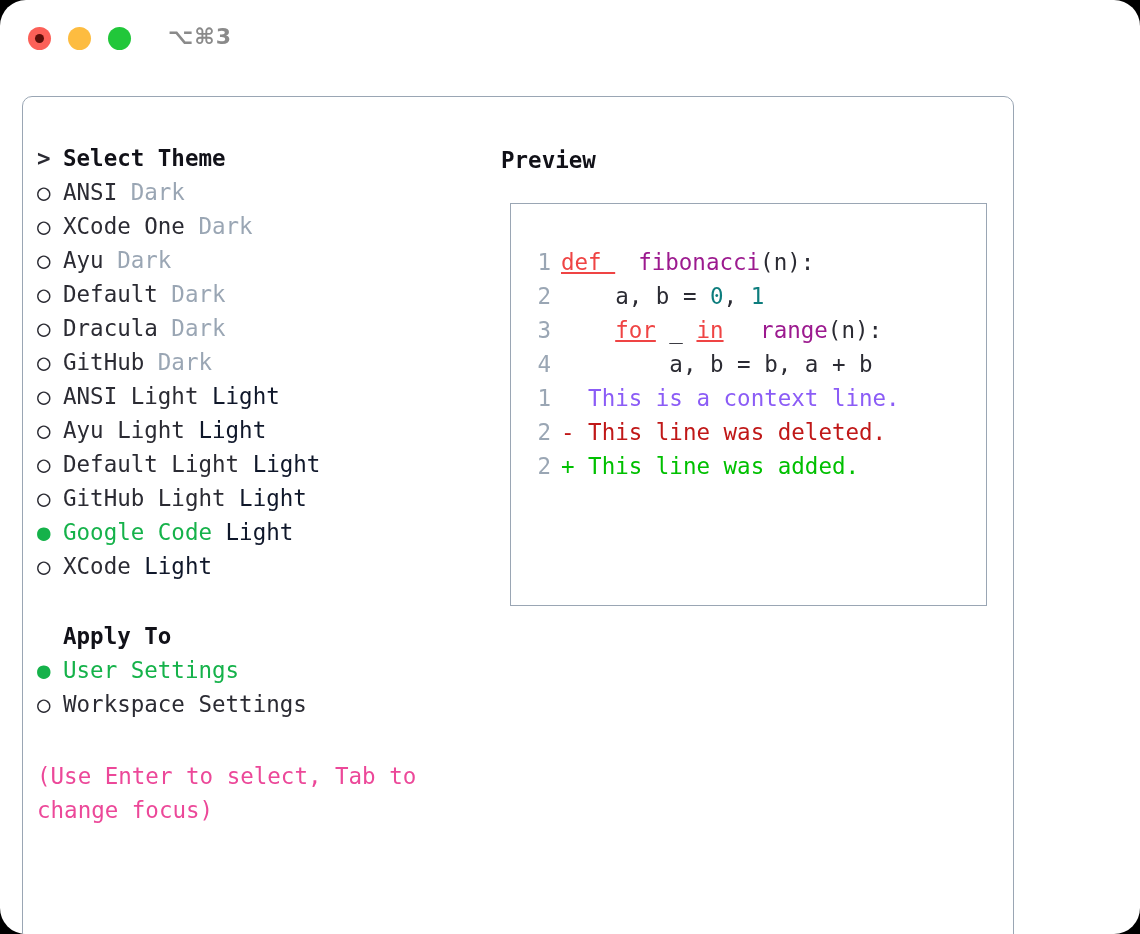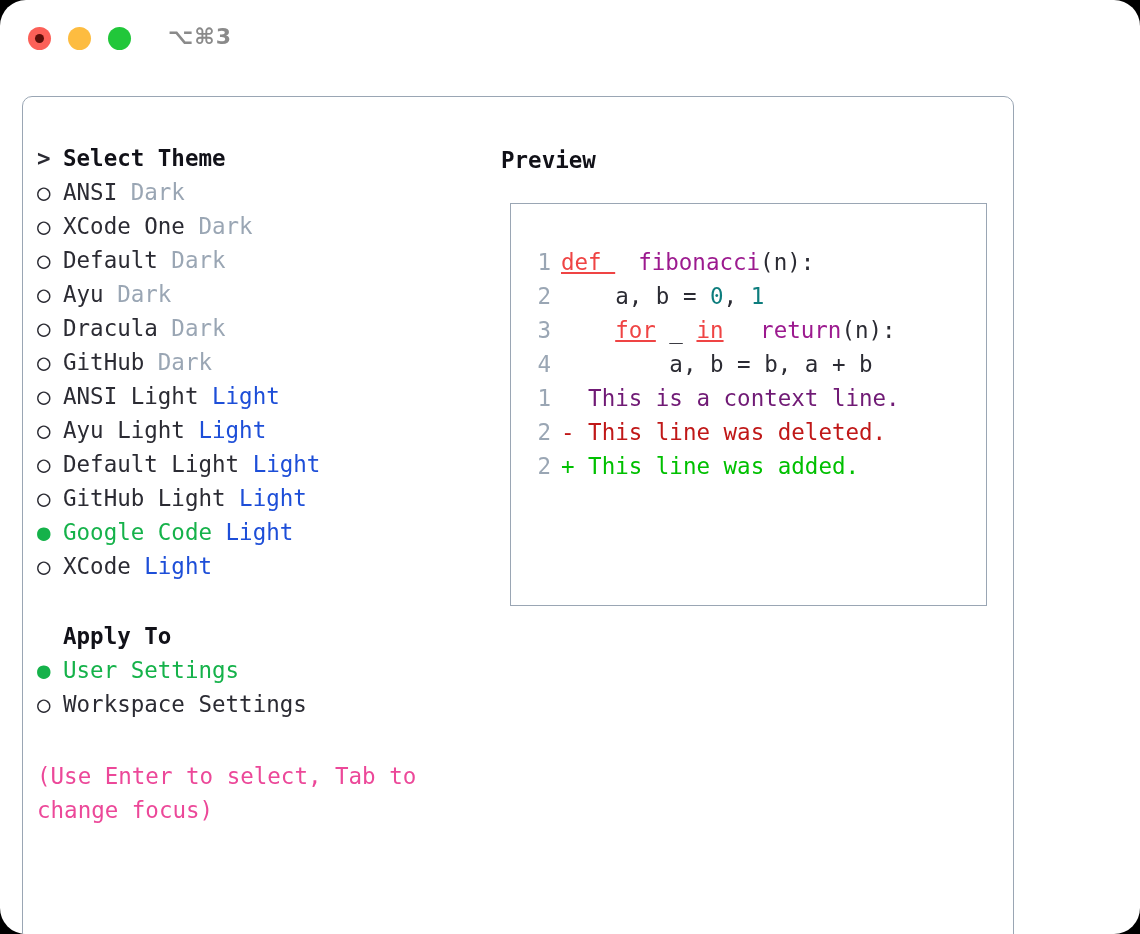--- a/index.html
+++ b/index.html
@@ -89,21 +89,21 @@
     text-align: left;
     color: #2b2b33;
   }
   .marker.sel { color: #15b24a; }
   .hdr {
     font-weight: 700;
     color: #111118;
   }
   .row.selected .label { color: #15b24a; }
   .tagd { color: #9aa6b4; }
-  .tagl { color: #1d4ed8; }
+  .tagl { color: #0f172a; }
   .spacer-lg { height: 36px; }
 
   #help {
     position: absolute;
     left: 14px;
     top: 662px;
     width: 430px;
     font-size: 22.5px;
     line-height: 34px;
     color: #ec4899;
@@ -140,21 +140,21 @@
     display: inline-block;
     width: 26px;
     text-align: right;
     color: #9aa6b4;
     margin-right: 10px;
   }
   .kw   { color: #ef4444; text-decoration: underline; }
   .fn   { color: #9c1a8f; margin-left: 23px; }
   .num  { color: #0d7d7d; }
   .pl   { color: #2b2b33; }
-  .ctx  { color: #701a75; }
+  .ctx  { color: #8b5cf6; }
   .del  { color: #c01818; }
   .add  { color: #00c000; }
 </style>
 </head>
 <body>
 
 <div id="window">
 
   <div id="titlebar">
     <div class="traffic" id="dot-close"></div>
@@ -167,22 +167,22 @@
 
     <div id="left-col">
 
       <div class="row hdr">
         <span class="marker">&gt;</span><span>Select Theme</span>
       </div>
 
       <div id="theme-list">
           <div class="row"><span class="marker">○</span><span class="label">ANSI</span><span class="tagd"> Dark</span></div>
           <div class="row"><span class="marker">○</span><span class="label">XCode One</span><span class="tagd"> Dark</span></div>
+          <div class="row"><span class="marker">○</span><span class="label">Ayu</span><span class="tagd"> Dark</span></div>
           <div class="row"><span class="marker">○</span><span class="label">Default</span><span class="tagd"> Dark</span></div>
-          <div class="row"><span class="marker">○</span><span class="label">Ayu</span><span class="tagd"> Dark</span></div>
           <div class="row"><span class="marker">○</span><span class="label">Dracula</span><span class="tagd"> Dark</span></div>
           <div class="row"><span class="marker">○</span><span class="label">GitHub</span><span class="tagd"> Dark</span></div>
           <div class="row"><span class="marker">○</span><span class="label">ANSI Light</span><span class="tagl"> Light</span></div>
           <div class="row"><span class="marker">○</span><span class="label">Ayu Light</span><span class="tagl"> Light</span></div>
           <div class="row"><span class="marker">○</span><span class="label">Default Light</span><span class="tagl"> Light</span></div>
           <div class="row"><span class="marker">○</span><span class="label">GitHub Light</span><span class="tagl"> Light</span></div>
           <div class="row selected"><span class="marker sel">●</span><span class="label">Google Code</span><span class="tagl"> Light</span></div>
           <div class="row"><span class="marker">○</span><span class="label">XCode</span><span class="tagl"> Light</span></div>
         </div>
 
@@ -202,21 +202,21 @@
       <div>(Use Enter to select, Tab to</div>
       <div>change focus)</div>
     </div>
 
     <div id="preview-title">Preview</div>
 
     <div id="preview-box">
       <div id="code-block">
           <div class="code-line"><span class="ln">1</span><span class="kw">def </span><span class="fn">fibonacci</span><span class="pl">(n):</span></div>
           <div class="code-line"><span class="ln">2</span><span class="pl">    a, b = </span><span class="num">0</span><span class="pl">, </span><span class="num">1</span></div>
-          <div class="code-line"><span class="ln">3</span><span class="pl">    </span><span class="kw">for</span><span class="pl"> _ </span><span class="kw">in</span><span class="pl"> </span><span class="fn">return</span><span class="pl">(n):</span></div>
+          <div class="code-line"><span class="ln">3</span><span class="pl">    </span><span class="kw">for</span><span class="pl"> _ </span><span class="kw">in</span><span class="pl"> </span><span class="fn">range</span><span class="pl">(n):</span></div>
           <div class="code-line"><span class="ln">4</span><span class="pl">        a, b = b, a + b</span></div>
         </div>
       <div id="diff-block">
           <div class="code-line"><span class="ln">1</span><span class="ctx"> </span><span class="ctx"> This is a context line.</span></div>
           <div class="code-line"><span class="ln">2</span><span class="del">-</span><span class="del"> This line was deleted.</span></div>
           <div class="code-line"><span class="ln">2</span><span class="add">+</span><span class="add"> This line was added.</span></div>
         </div>
     </div>
 
   </div>

